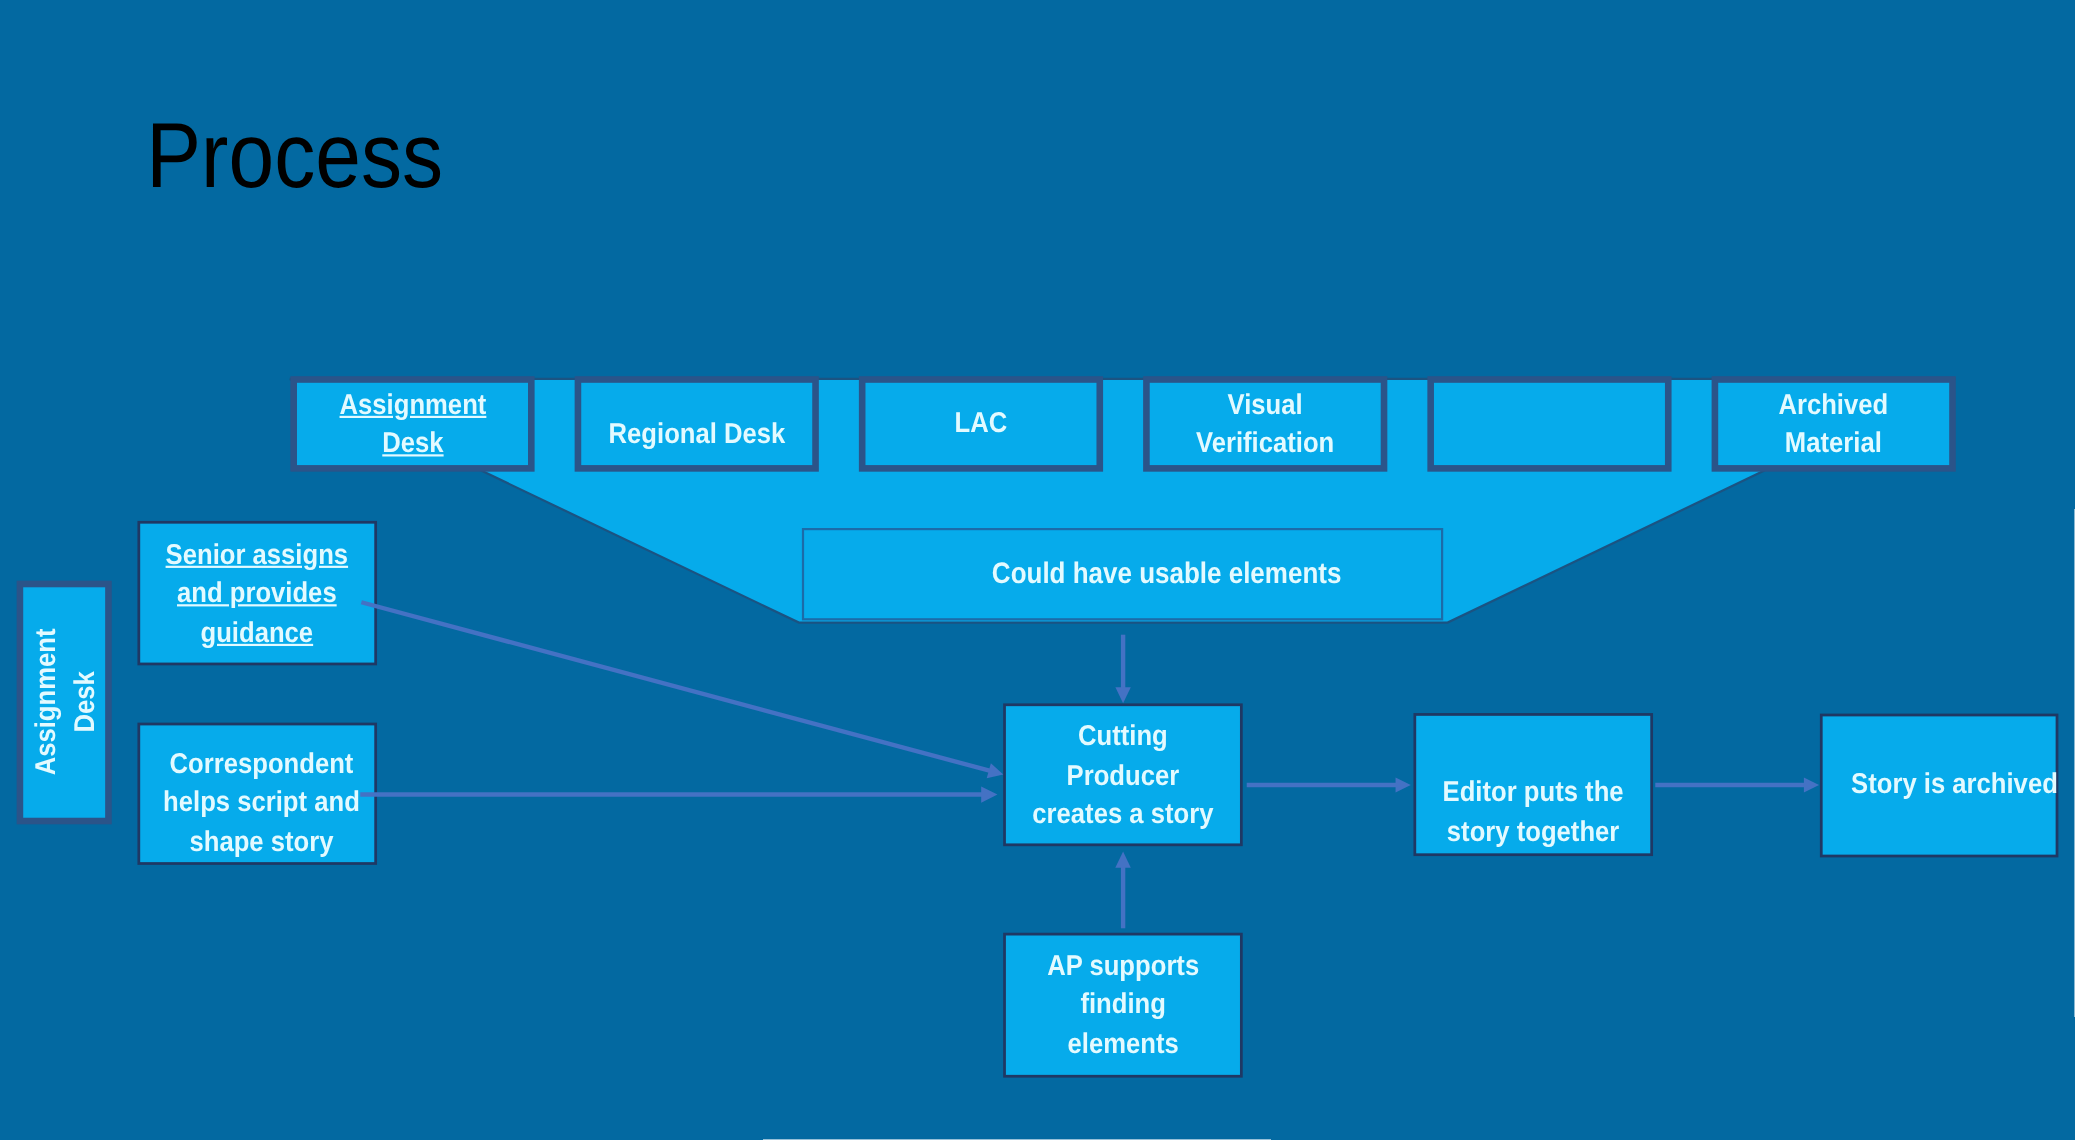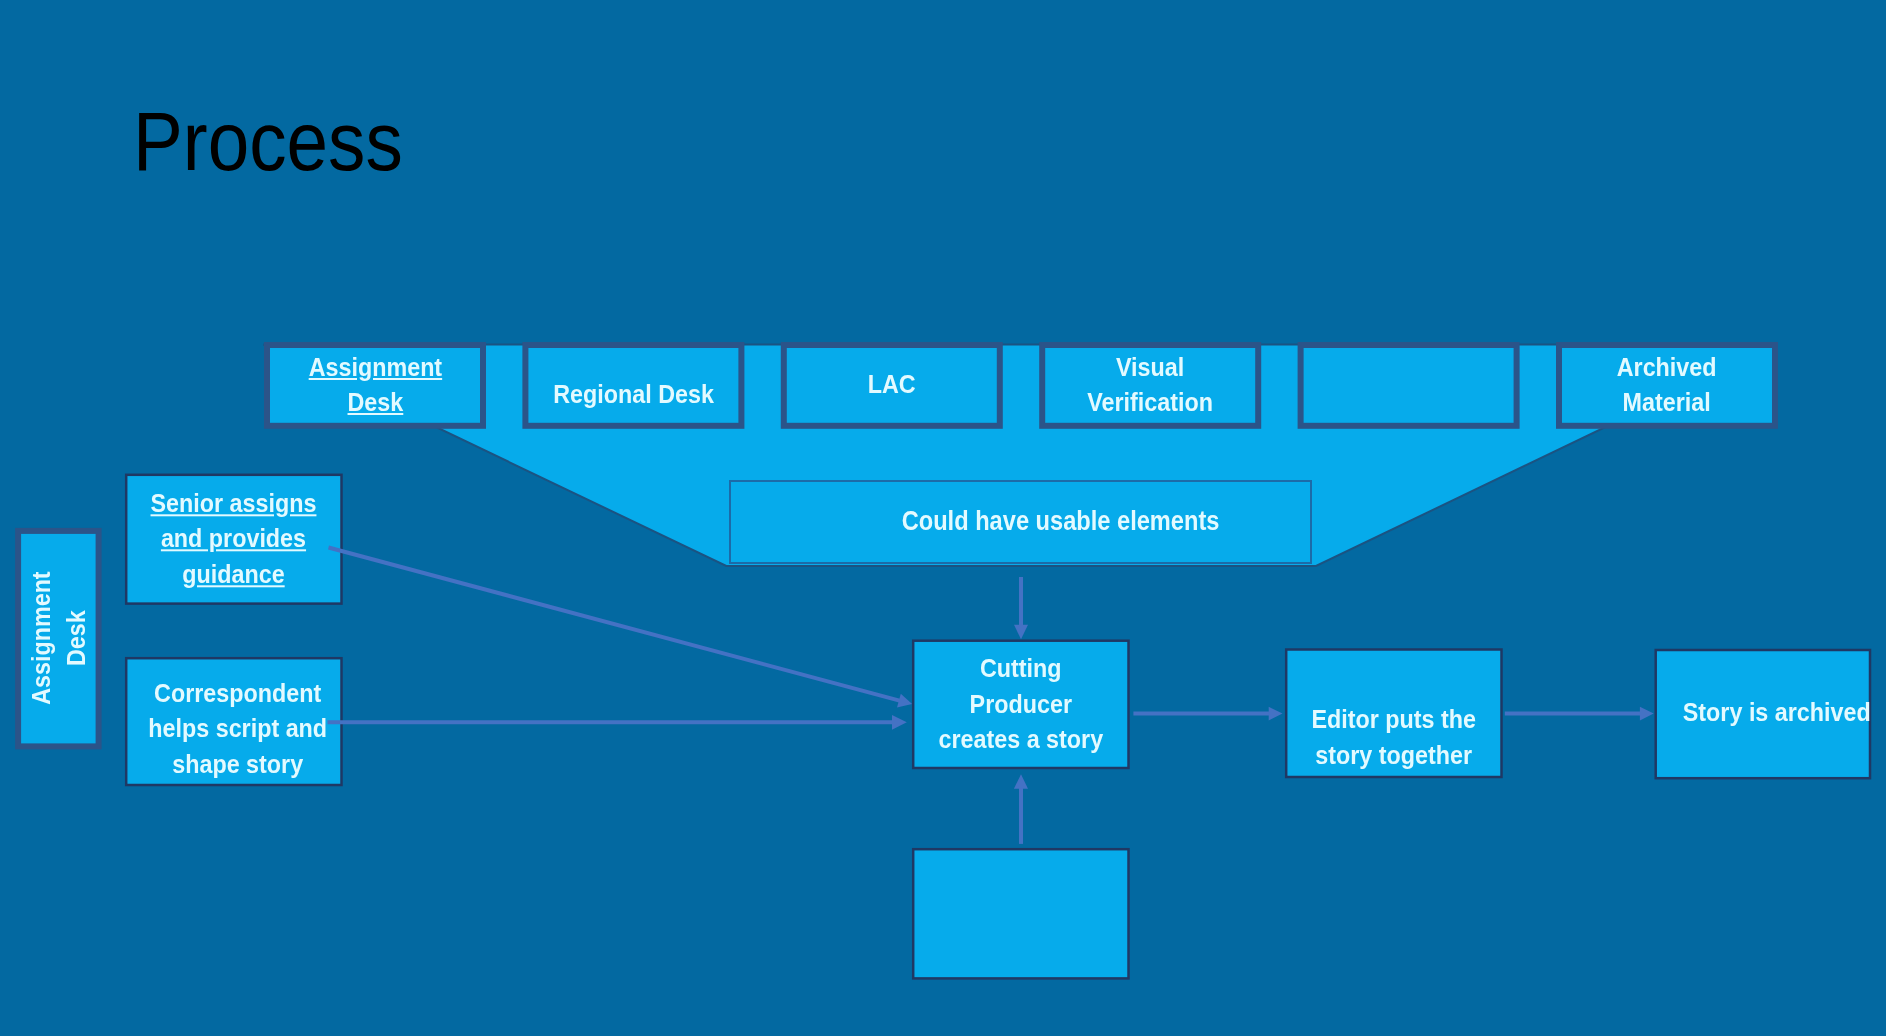--- a/index.html
+++ b/index.html
@@ -130,14 +130,19 @@
 
   <div class="lbl nodeLbl nl2" style="left:1286px;top:687px;width:215.3px;height:103px;">
       <i>Editor puts the
 story together</i>
     </div>
 
   <div class="lbl nodeLbl nl1" style="left:1655.7px;top:650px;width:243px;height:128.2px;">
       <i>Story is archived</i>
     </div>
 
+  <div class="lbl nodeLbl nlAp" style="left:913px;top:849.2px;width:215.3px;height:129.2px;">
+      <i>AP supports
+finding
+elements</i>
+    </div>
 
 </div>
 
 </body></html>

